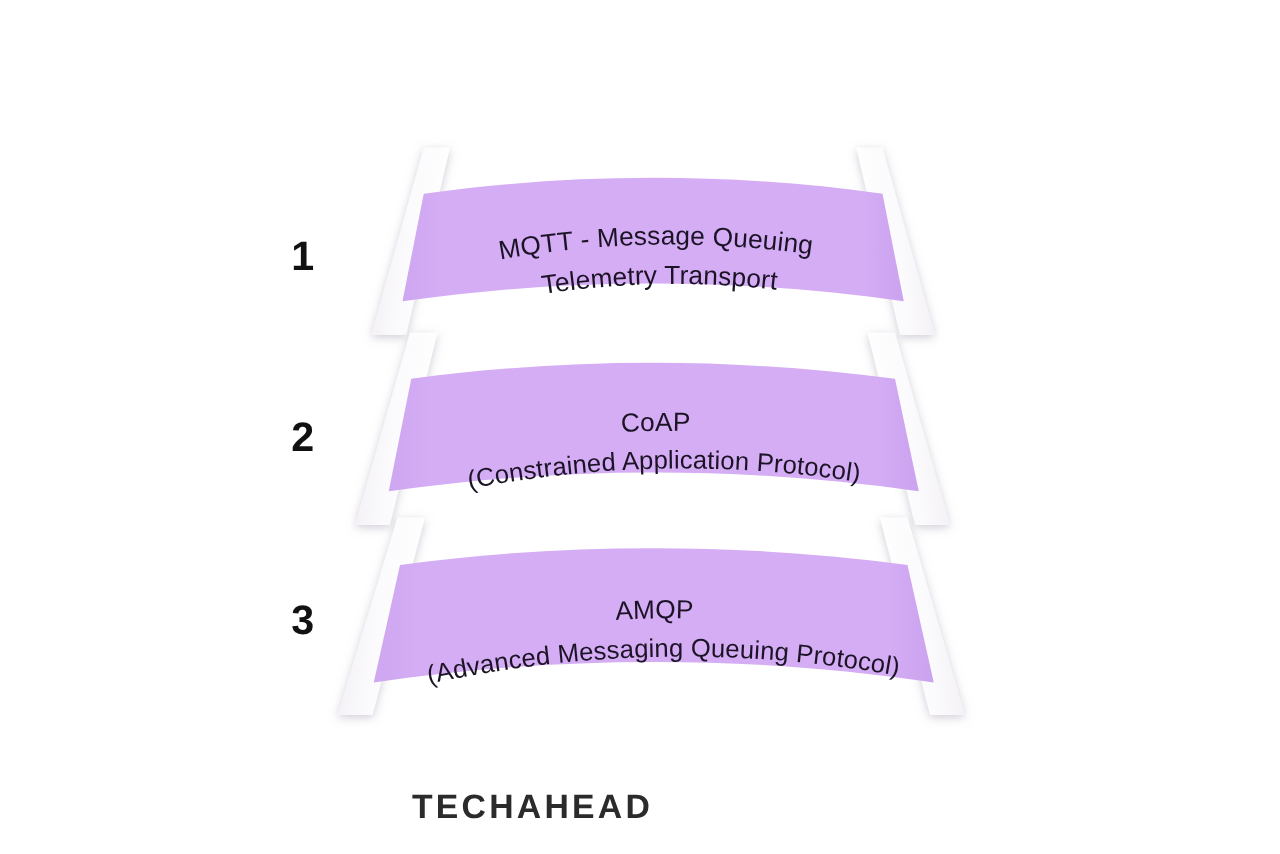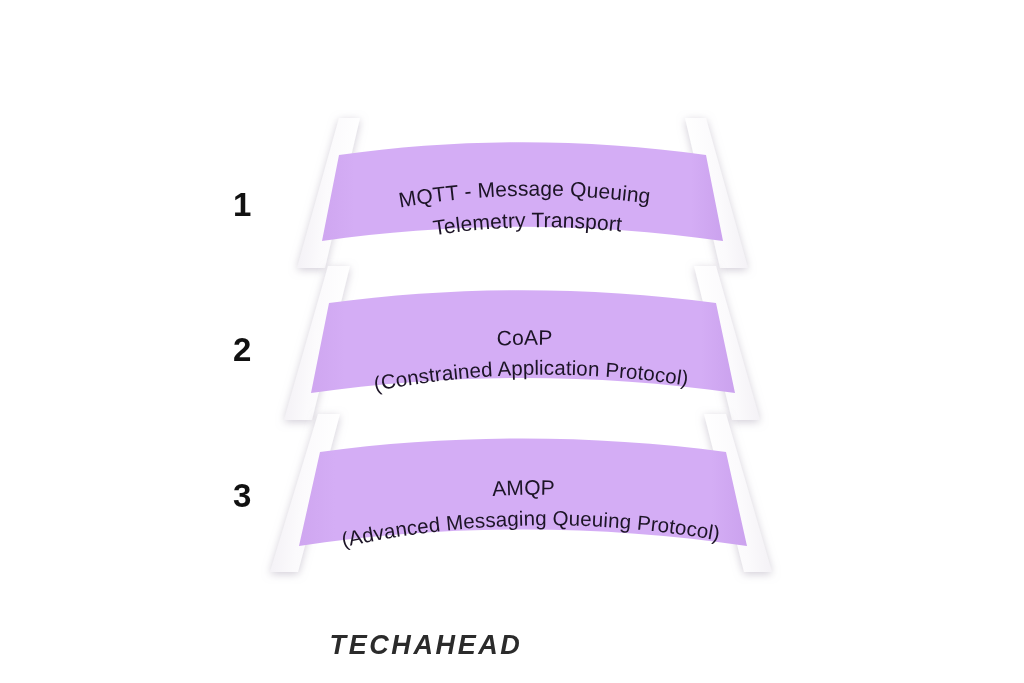--- a/index.html
+++ b/index.html
@@ -77,21 +77,20 @@
   }
   .ribbon-text.smaller { font-size: 20.5px; }
 
   
   .logo-wrap {
     position: absolute;
     left: 0;
     top: 628px;
     width: 852px;
     text-align: center;
-    font-style: italic;
   }
   .logo-svg {
     display: inline-block;
     vertical-align: middle;
   }
   .logo-text {
     font-family: "Liberation Sans", "DejaVu Sans", sans-serif;
     font-size: 27px;
     font-weight: bold;
     fill: #2b2b2b;

